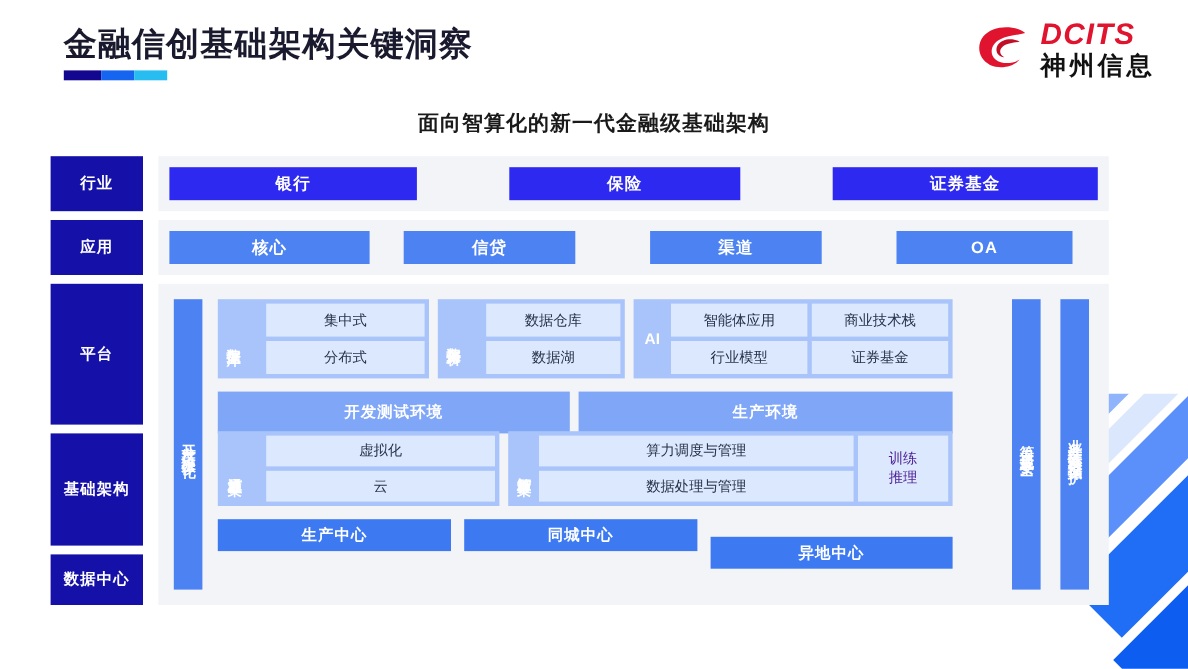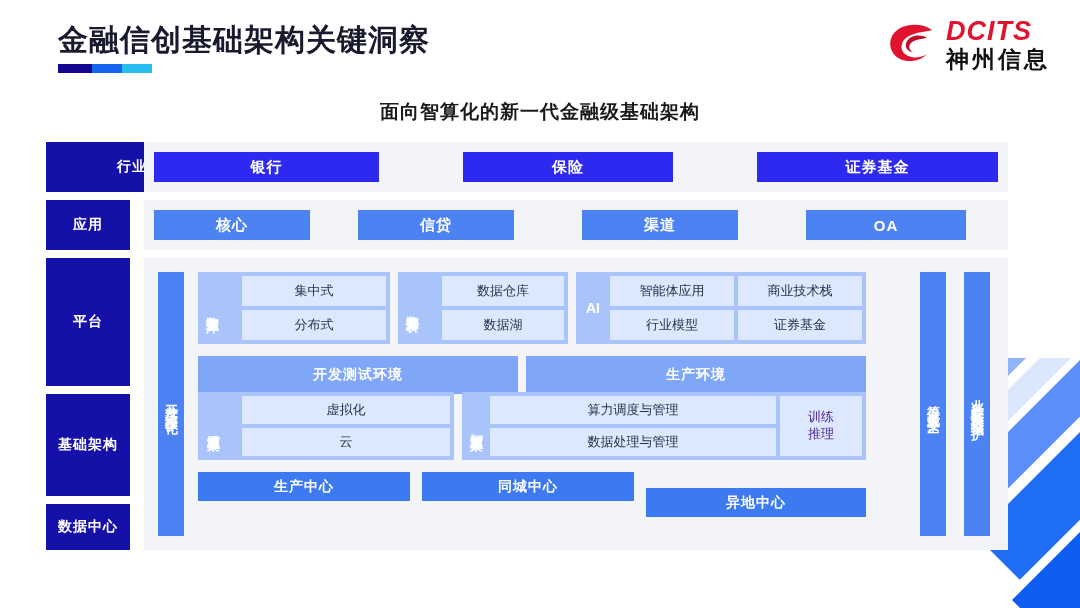--- a/index.html
+++ b/index.html
@@ -51,21 +51,21 @@
   .diagram{position:absolute;left:46px;top:142px;width:962px;height:424px;z-index:4;}
 
   
   .rail{position:absolute;left:0;top:0;width:84px;height:424px;}
   .rail-cell{
     position:absolute;left:0;width:84px;
     background:#1511a8;color:#fff;
     display:flex;align-items:center;justify-content:center;
     font-size:14px;font-weight:bold;letter-spacing:1px;
   }
-  .rail-industry{top:0;height:50px;padding-left:44px;}
+  .rail-industry{top:0;height:50px;}
   .rail-app{top:58px;height:50px;}
   .rail-platform{top:116px;height:128px;}
   .rail-infra{top:252px;height:102px;}
   .rail-dc{top:362px;height:46px;}
 
   
   .panel{position:absolute;left:98px;width:864px;background:#f2f4f8;}
   .panel-industry{top:0;height:50px;}
   .panel-app{top:58px;height:50px;}
   .panel-main{top:116px;height:292px;}
@@ -195,21 +195,21 @@
   <div class="panel panel-industry">
     <div class="row-flex" style="padding:0 10px;box-sizing:border-box;">
       <div class="chip-ind" style="width:236px;margin-right:84px;">银行</div>
       <div class="chip-ind" style="width:220px;margin-right:84px;">保险</div>
       <div class="chip-ind" style="width:253px;">证券基金</div>
     </div>
   </div>
 
   <div class="panel panel-app">
     <div class="row-flex" style="padding:0 10px;box-sizing:border-box;">
-      <div class="chip-app" style="width:156px;margin-right:48px;">核心</div>
+      <div class="chip-app" style="width:182px;margin-right:31px;">核心</div>
       <div class="chip-app" style="width:156px;margin-right:68px;">信贷</div>
       <div class="chip-app" style="width:156px;margin-right:68px;">渠道</div>
       <div class="chip-app" style="width:160px;">OA</div>
     </div>
   </div>
 
   <div class="panel panel-main">
 
     <div class="vbar vbar-devops">开发运维一体化</div>
     <div class="vbar vbar-compliance">等保合规安全</div>

